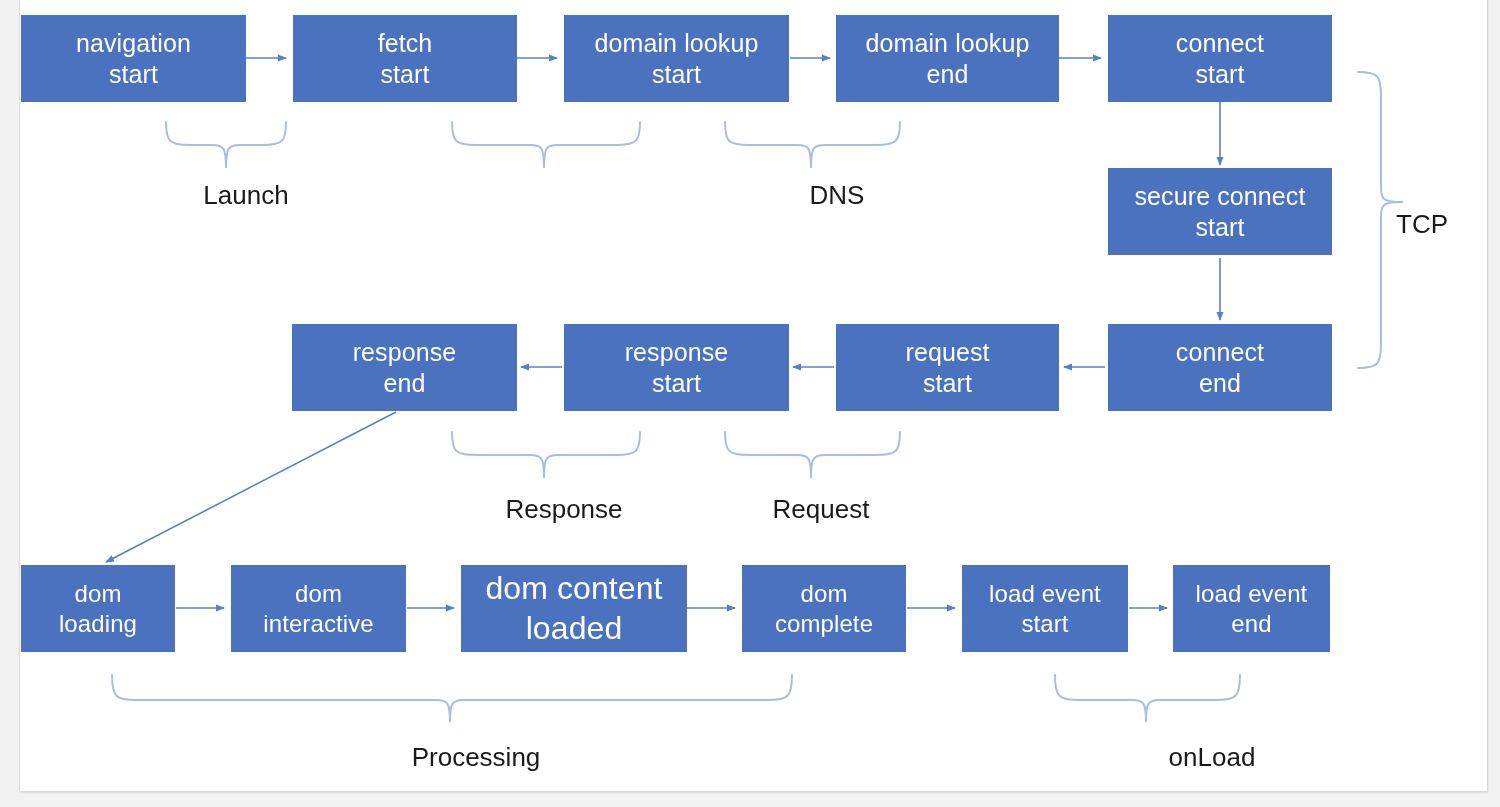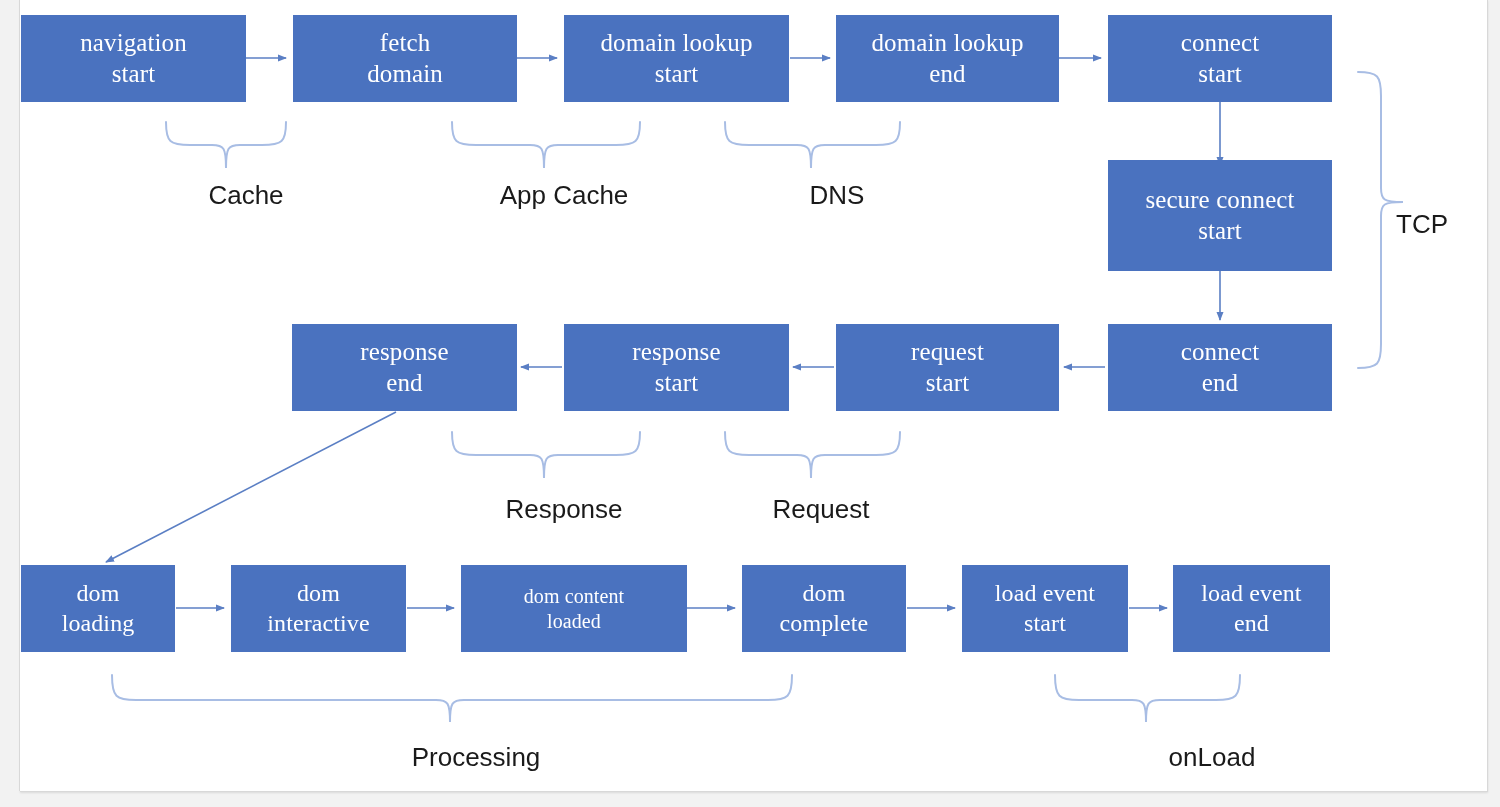--- a/index.html
+++ b/index.html
@@ -38,21 +38,21 @@
   .node {
     position: absolute;
     background: #4a72bf;
     color: #ffffff;
     display: flex;
     align-items: center;
     justify-content: center;
     text-align: center;
     font-size: 25px;
     line-height: 1.22;
-    font-family: Liberation Serif, serif;
+    font-family: Liberation Sans, sans-serif;
     letter-spacing: 0.1px;
     box-sizing: border-box;
     padding: 2px 18px;
     white-space: pre-line;
   }
   .brace-label {
     position: absolute;
     color: #1a1a1a;
     font-size: 26px;
     font-family: "Liberation Sans", sans-serif;
@@ -196,55 +196,54 @@
         <path class="brace-path" d="M1358,72 C1378,72 1381,76 1381,96
                                     L1381,188 C1381,200 1384,202 1403,202
                                     C1384,202 1381,204 1381,216
                                     L1381,344 C1381,364 1378,368 1358,368"></path>
       </g>
     </svg>
 
     <div class="node" style="left:1px;top:15px;width:225px;height:87px;">navigation
 start</div>
     <div class="node" style="left:273px;top:15px;width:224px;height:87px;">fetch
-domain</div>
+start</div>
     <div class="node" style="left:544px;top:15px;width:225px;height:87px;">domain lookup
 start</div>
     <div class="node" style="left:816px;top:15px;width:223px;height:87px;">domain lookup
 end</div>
     <div class="node" style="left:1088px;top:15px;width:224px;height:87px;">connect
 start</div>
 
-    <div class="node" style="left:1088px;top:160px;width:224px;height:111px;">secure connect
+    <div class="node" style="left:1088px;top:168px;width:224px;height:87px;">secure connect
 start</div>
 
     <div class="node" style="left:272px;top:324px;width:225px;height:87px;">response
 end</div>
     <div class="node" style="left:544px;top:324px;width:225px;height:87px;">response
 start</div>
     <div class="node" style="left:816px;top:324px;width:223px;height:87px;">request
 start</div>
     <div class="node" style="left:1088px;top:324px;width:224px;height:87px;">connect
 end</div>
 
     <div class="node" style="left:1px;top:565px;width:154px;height:87px;font-size:24px;">dom
 loading</div>
     <div class="node" style="left:211px;top:565px;width:175px;height:87px;font-size:24px;">dom
 interactive</div>
-    <div class="node" style="left:441px;top:565px;width:226px;height:87px;font-size:20px;">dom content
+    <div class="node" style="left:441px;top:565px;width:226px;height:87px;font-size:32px;">dom content
 loaded</div>
     <div class="node" style="left:722px;top:565px;width:164px;height:87px;font-size:24px;">dom
 complete</div>
     <div class="node" style="left:942px;top:565px;width:166px;height:87px;font-size:24px;">load event
 start</div>
     <div class="node" style="left:1153px;top:565px;width:157px;height:87px;font-size:24px;">load event
 end</div>
 
-    <div class="brace-label" style="left:146px;top:180px;width:160px;">Cache</div>
-    <div class="brace-label" style="left:444px;top:180px;width:200px;">App Cache</div>
+    <div class="brace-label" style="left:146px;top:180px;width:160px;">Launch</div>
     <div class="brace-label" style="left:727px;top:180px;width:180px;">DNS</div>
     <div class="brace-label" style="left:1376px;top:209px;width:90px;text-align:left;">TCP</div>
 
     <div class="brace-label" style="left:444px;top:494px;width:200px;">Response</div>
     <div class="brace-label" style="left:711px;top:494px;width:180px;">Request</div>
 
     <div class="brace-label" style="left:336px;top:742px;width:240px;">Processing</div>
     <div class="brace-label" style="left:1092px;top:742px;width:200px;">onLoad</div>
 
   </div>

